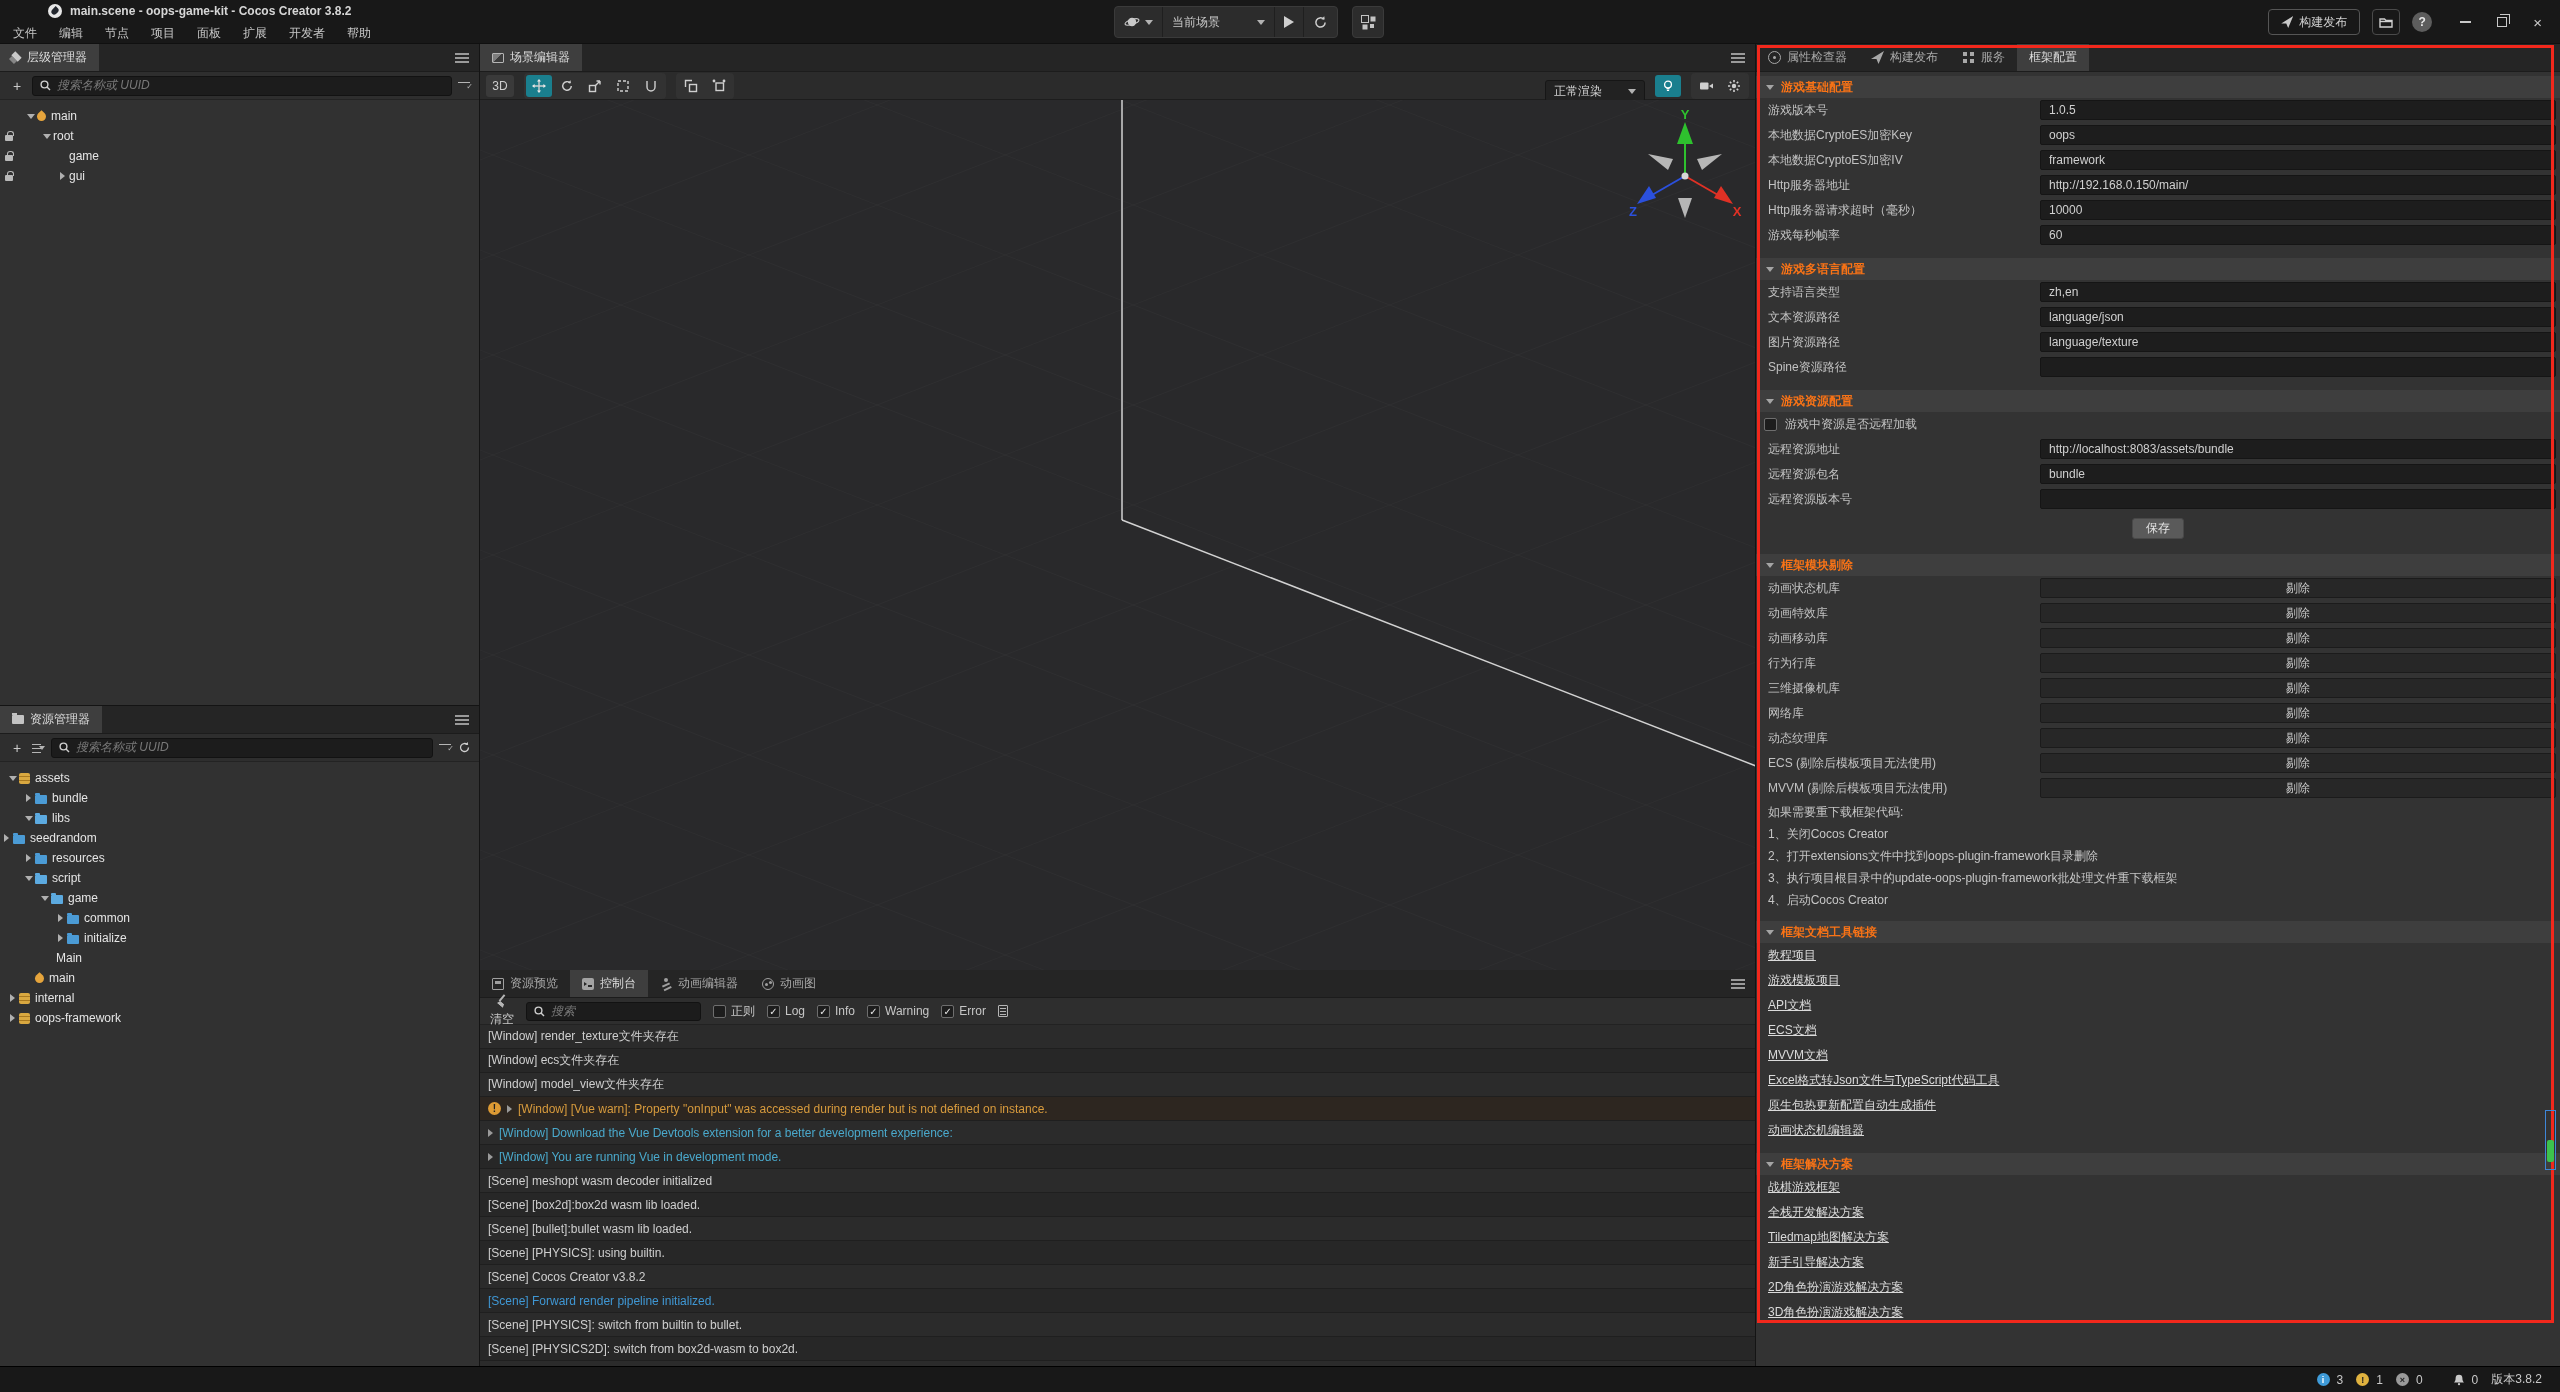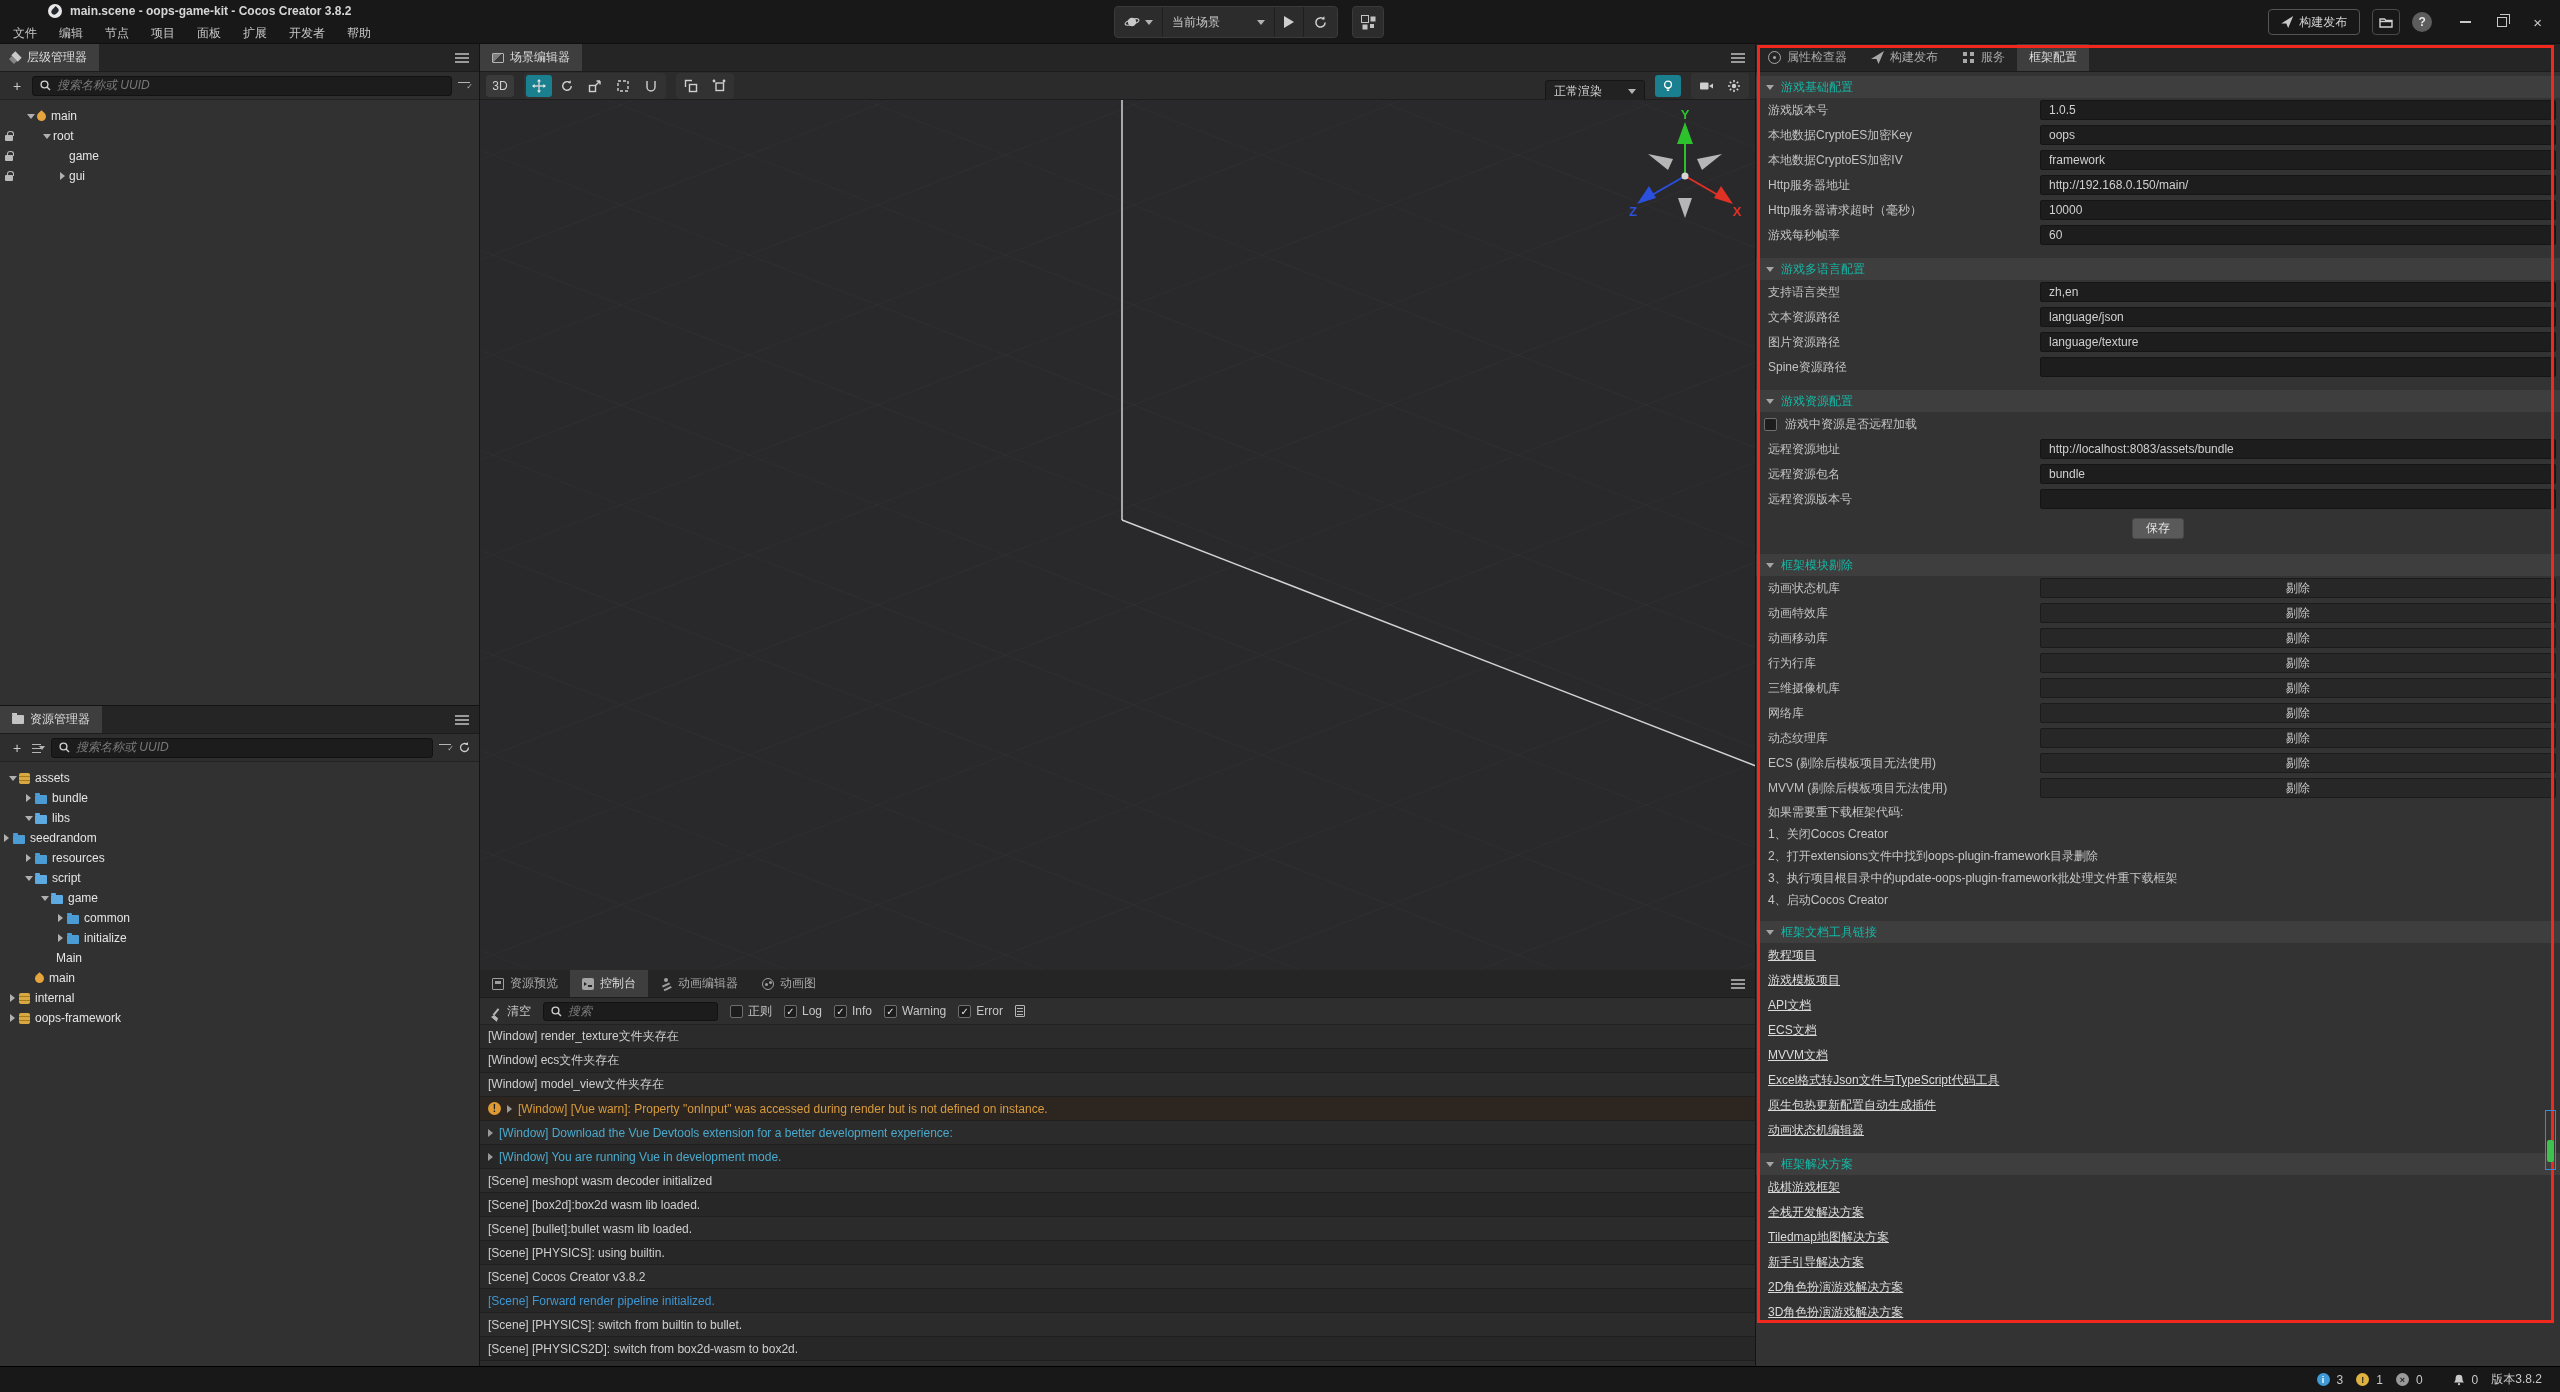--- a/index.html
+++ b/index.html
@@ -107,21 +107,21 @@
   .cti-preview { border:1px solid #b5b5b5; border-radius:1px; }
   .cti-preview::before { content:""; position:absolute; left:2px; top:2px; right:2px; height:3px; background:#b5b5b5; }
   .cti-terminal { background:#b5b5b5; border-radius:2px; }
   .cti-terminal::before { content:""; position:absolute; left:2px; top:4px; border-top:2px solid transparent; border-bottom:2px solid transparent; border-left:3px solid #232323; }
   .cti-terminal::after { content:""; position:absolute; left:6px; bottom:3px; width:4px; height:1.5px; background:#232323; }
   .cti-anim::before { content:""; position:absolute; left:4px; top:0; width:4px; height:4px; border-radius:50%; background:#b5b5b5; }
   .cti-anim::after { content:""; position:absolute; left:2px; top:6px; width:8px; height:2px; background:#b5b5b5; transform:rotate(-25deg); box-shadow:0 4px 0 #b5b5b5; }
   .cti-graph { border:1px solid #b5b5b5; border-radius:50%; }
   .cti-graph::before { content:""; position:absolute; left:2px; top:4px; width:3px; height:3px; background:#b5b5b5; border-radius:50%; box-shadow:4px -2px 0 #b5b5b5; }
   #console-toolbar { height:27px; background:#2e2e2e; display:flex; align-items:center; gap:12px; padding:0 10px; border-bottom:1px solid #222; }
-  .clear-btn { display:flex; align-items:flex-end; gap:5px; color:#c6c6c6; }
+  .clear-btn { display:flex; align-items:center; gap:5px; color:#c6c6c6;flex-direction:column; }
   .broom { width:12px; height:12px; position:relative; }
   .broom::before { content:""; position:absolute; left:5px; top:0; width:2px; height:8px; background:#b5b5b5; transform:rotate(40deg); }
   .broom::after { content:""; position:absolute; left:1px; bottom:0; width:8px; height:4px; background:#b5b5b5; clip-path:polygon(0 100%,20% 0,80% 0,100% 100%); transform:rotate(40deg); }
   .console-search { width:175px; height:19px; background:#1c1c1c; border:1px solid #121212; border-radius:3px; display:flex; align-items:center; gap:6px; padding:0 7px; }
   .cfilter { display:flex; align-items:center; gap:5px; color:#c6c6c6; }
   .cb { width:13px; height:13px; background:#1d1d1d; border:1px solid #6e6e6e; border-radius:2px; display:flex; align-items:center; justify-content:center; }
   .cb-check::before { content:"✓"; color:#e6e6e6; font-size:10px; line-height:1; }
   .doc-icon { width:10px; height:12px; border:1px solid #b5b5b5; border-radius:1px; position:relative; }
   .doc-icon::before { content:""; position:absolute; left:1px; top:2px; right:1px; height:1px; background:#b5b5b5; box-shadow:0 3px 0 #b5b5b5, 0 6px 0 #b5b5b5; }
   #log-list { height:339px; overflow:hidden; }
@@ -141,21 +141,21 @@
   .ti { width:13px; height:13px; position:relative; flex:none; }
   .ti-inspector { border:1.5px solid currentColor; border-radius:50%; }
   .ti-inspector::before { content:""; position:absolute; left:3.5px; top:3.5px; width:3px; height:3px; border-radius:50%; background:currentColor; }
   .ti-build { background:currentColor; clip-path:polygon(0 62%, 100% 0, 58% 100%, 42% 62%); }
   .ti-service::before { content:""; position:absolute; left:1px; top:1px; width:4px; height:4px; background:currentColor; box-shadow:7px 0 0 currentColor, 0 7px 0 currentColor, 7px 7px 0 currentColor; }
   #inspector-body { padding-top:4px; }
   .isec { margin-top:0; }
   .isec + .isec { margin-top:10px; }
   .isec-head { height:22px; background:#3e3e3e; display:flex; align-items:center; gap:7px; padding-left:10px; }
   .sec-arrow { width:0; height:0; border-left:4px solid transparent; border-right:4px solid transparent; border-top:5px solid #a5a5a5; }
-  .sec-title { font-weight:normal; color:#14b8a6; }
+  .sec-title { font-weight:bold; color:#f97316; }
   .irow { position:relative; height:25px; }
   .ilabel { position:absolute; left:12px; top:0; line-height:25px; color:#c2c2c2; white-space:nowrap; }
   .f-input { position:absolute; left:284px; right:4px; top:2px; height:20px; background:#1d1d1d; border:1px solid #151515; border-radius:2px; line-height:18px; padding:0 8px; color:#d0d0d0; white-space:nowrap; overflow:hidden; }
   .mod-btn { position:absolute; left:284px; right:4px; top:2px; height:20px; background:#272727; border:1px solid #1b1b1b; border-radius:2px; line-height:18px; text-align:center; color:#c9c9c9; }
   .cbx-row { height:25px; display:flex; align-items:center; gap:8px; padding-left:8px; color:#c2c2c2; }
   .save-row { height:32px; display:flex; align-items:center; justify-content:center; }
   .save-btn { min-width:42px; height:21px; padding:0 13px; background:#5a5a5a; border:1px solid #484848; border-radius:3px; color:#e4e4e4; line-height:19px; text-align:center; }
   .inote { line-height:22px; padding-left:12px; color:#c6c6c6; white-space:nowrap; }
   .ilink { height:25px; line-height:25px; margin-left:12px; color:#dadada; text-decoration:underline; width:max-content; }
   #red-overlay { position:absolute; left:1757px; top:45px; width:797px; height:1278px; border:3px solid #f2281c; z-index:60; pointer-events:none; }

